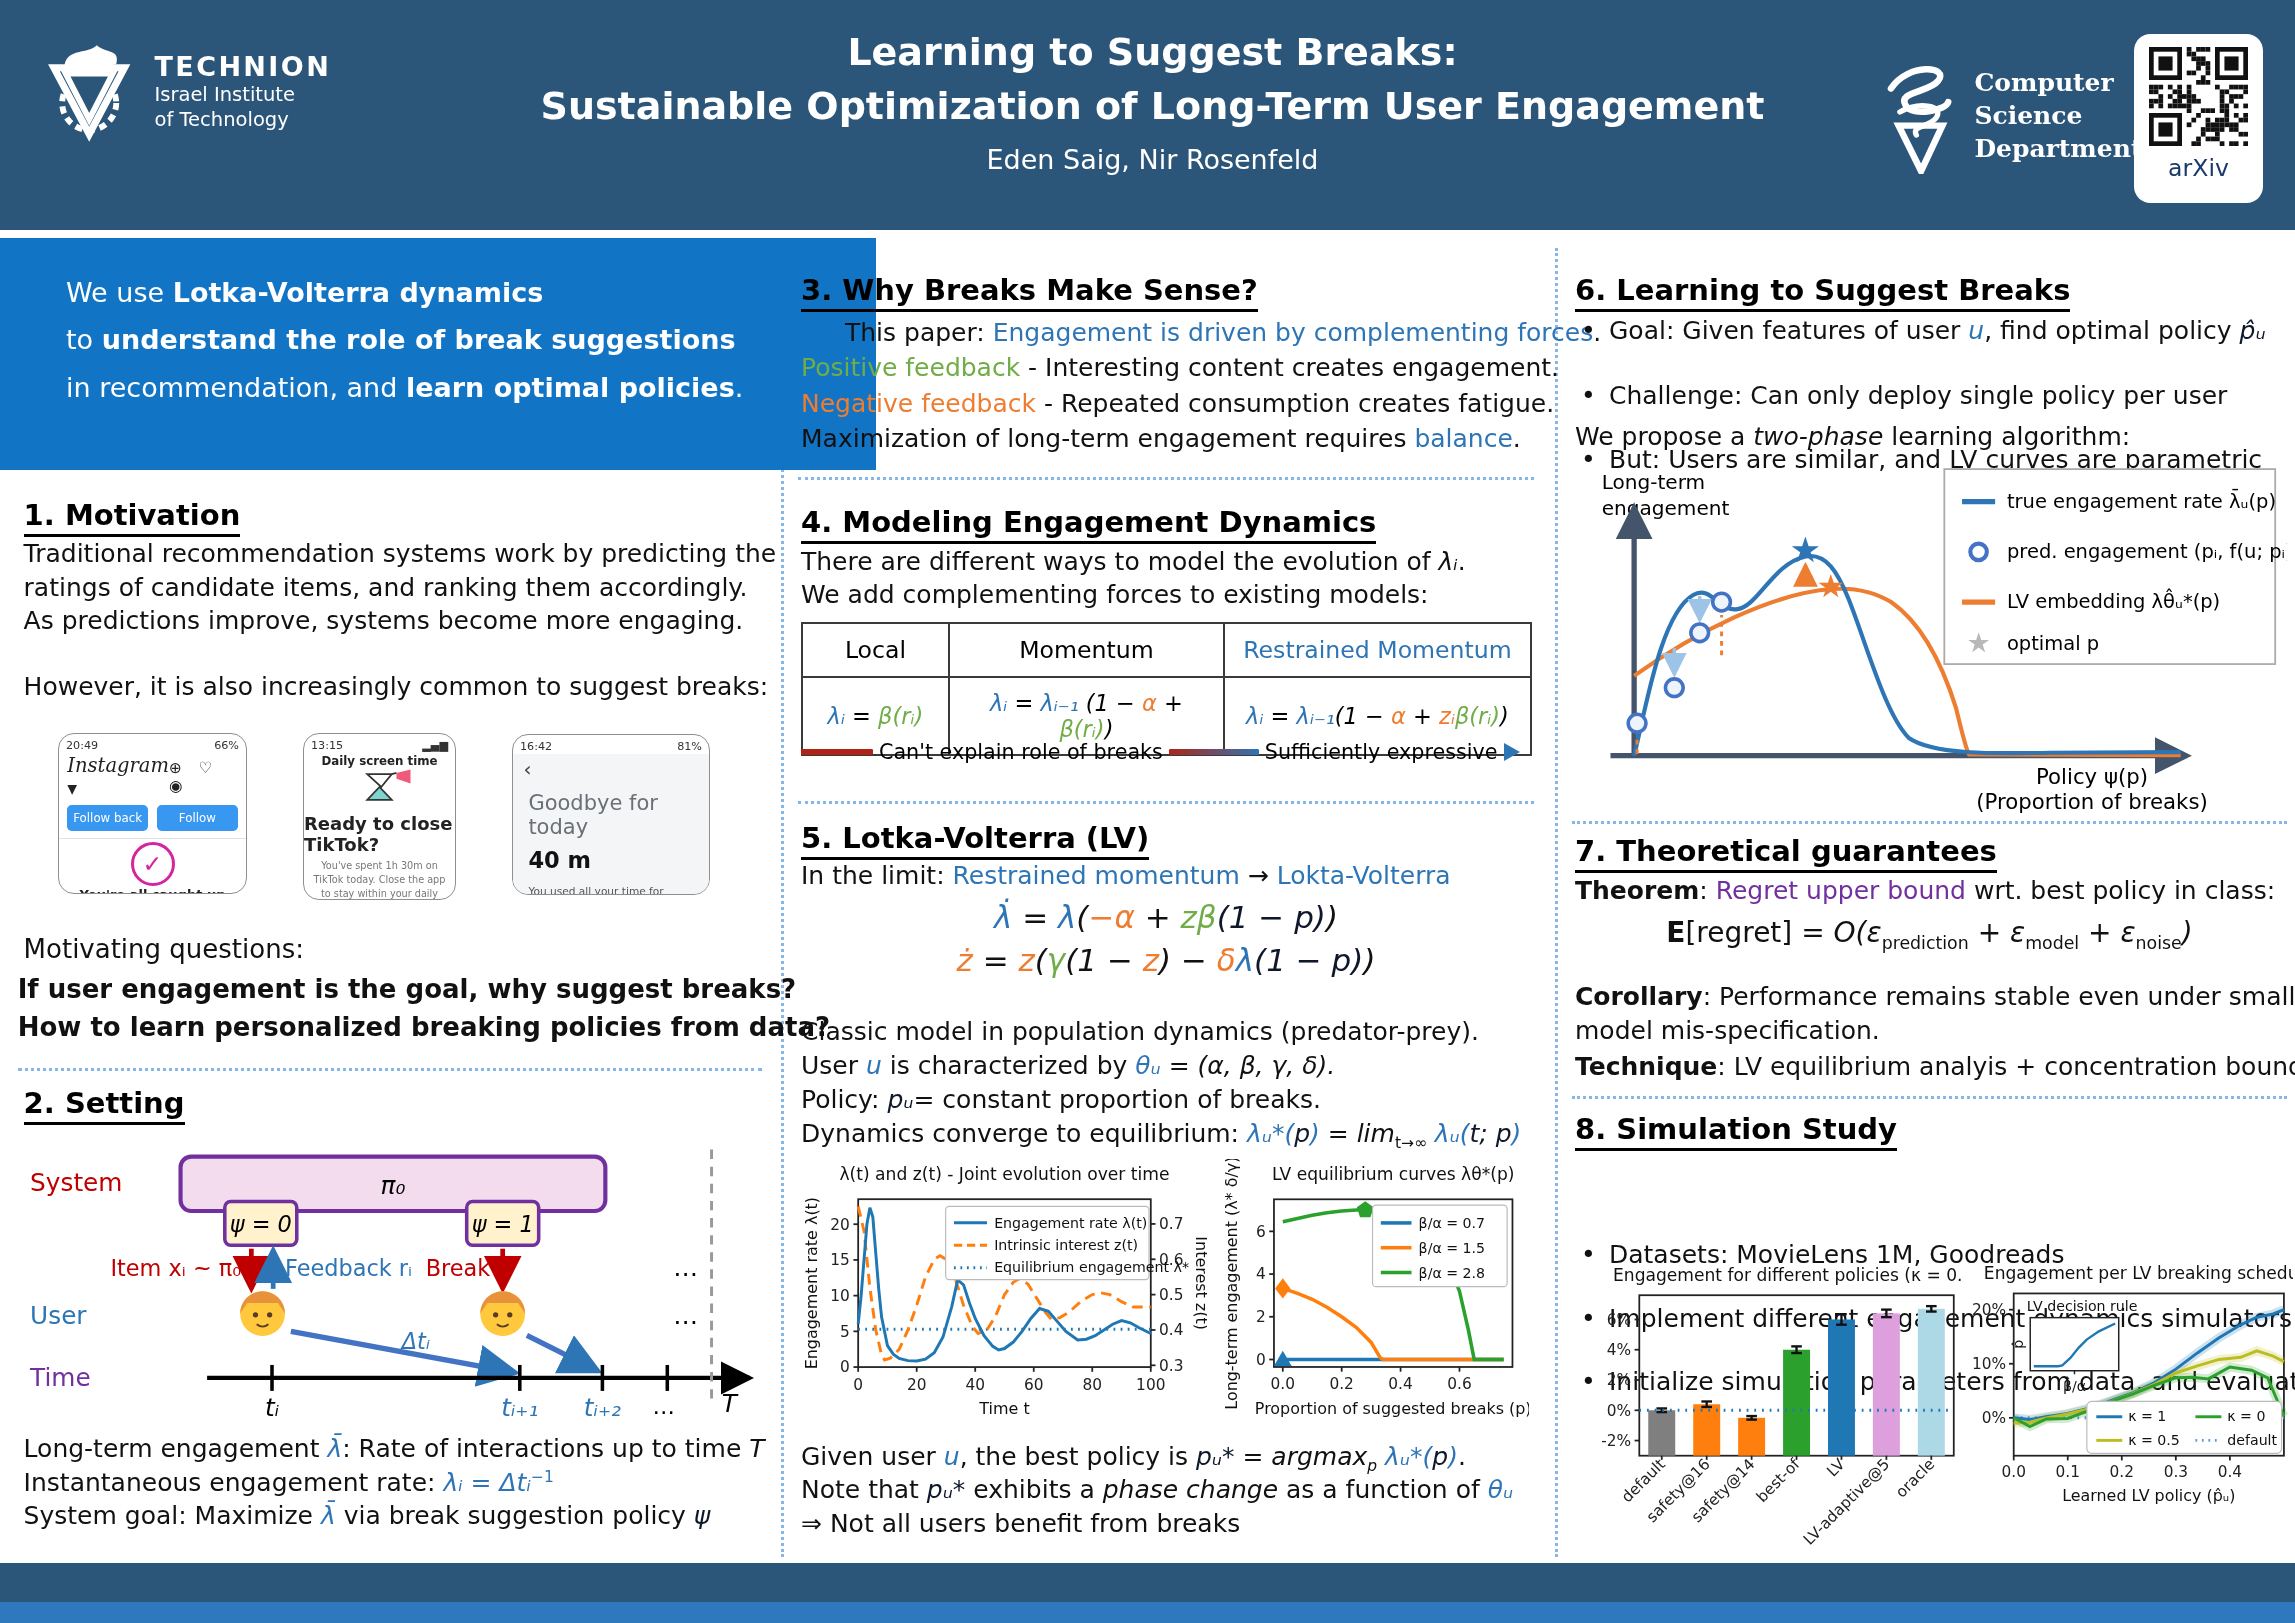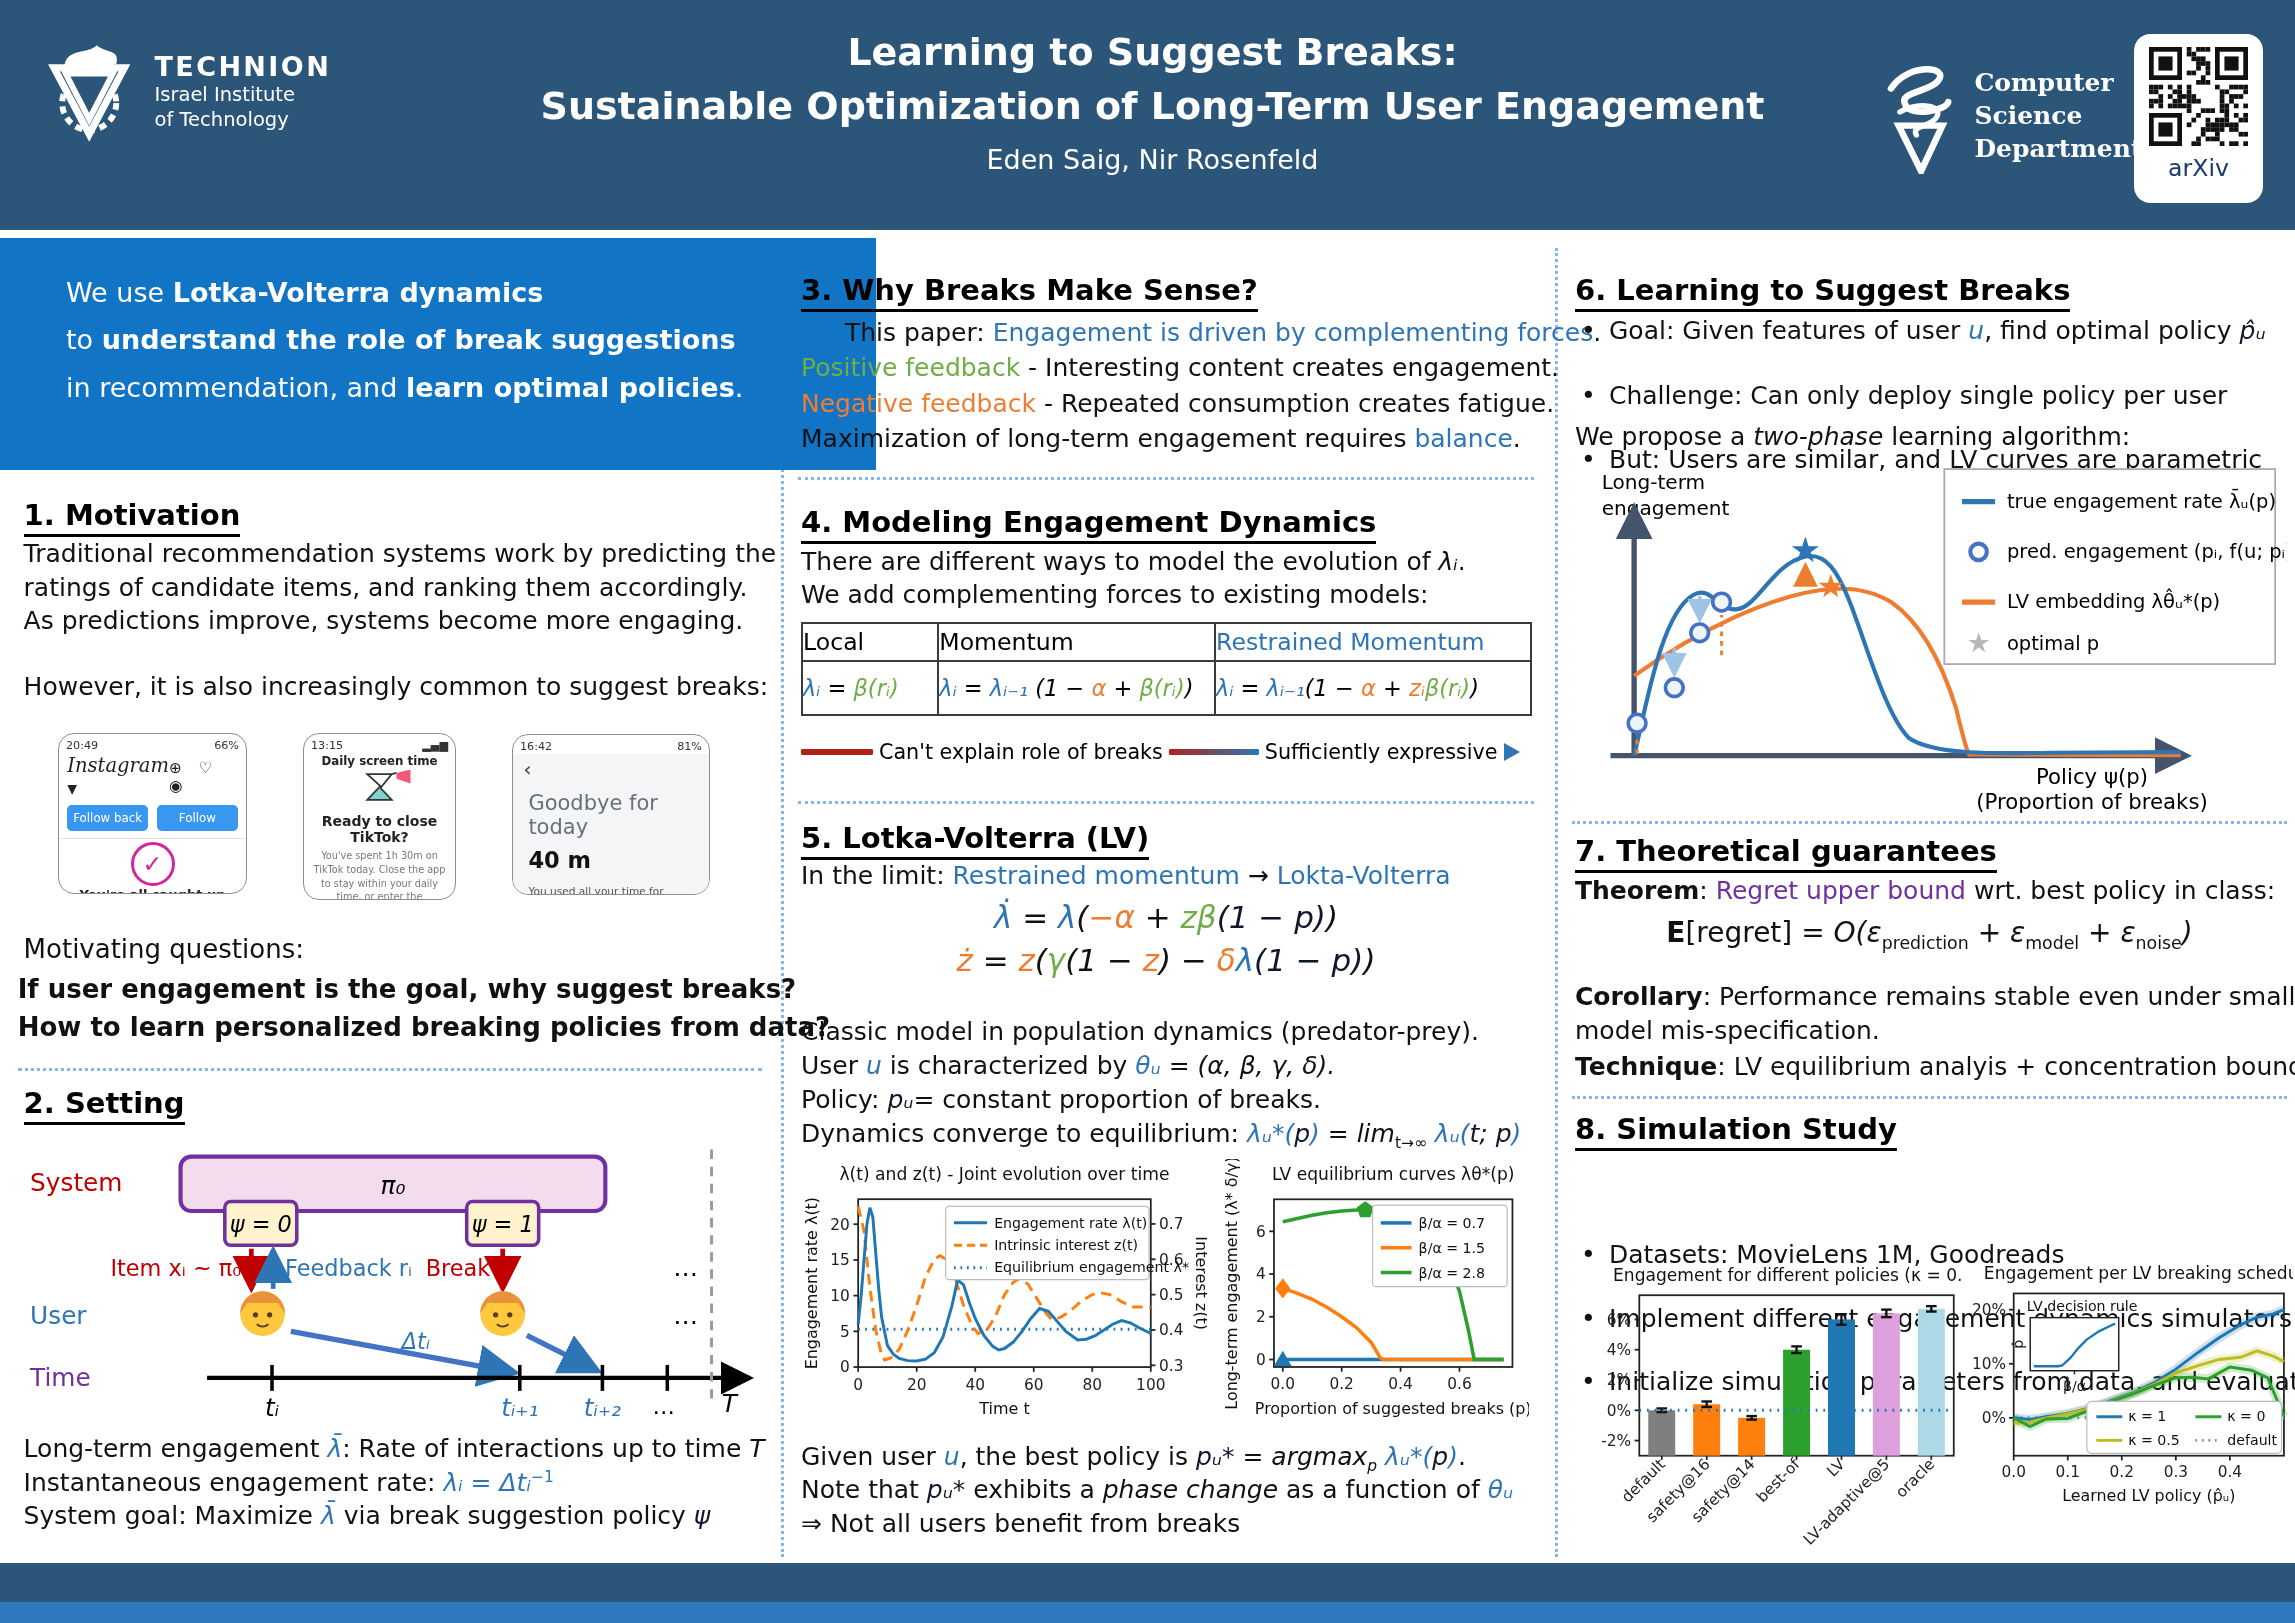--- a/index.html
+++ b/index.html
@@ -43,30 +43,30 @@
   .pig-row{display:flex;justify-content:space-between;align-items:center;padding:1.2px 8.3px;}
   .piglogo{font-family:"DejaVu Serif",serif;font-style:italic;font-size:19.5px;}
   .pigicons{font-size:15.4px;letter-spacing:5.9px;}
   .pbtns{display:flex;gap:9px;padding:3.5px 8.3px;}
   .pbtn{background:#3897f0;color:#fff;border-radius:4.7px;font-size:11.8px;padding:5.9px 0;flex:1;text-align:center;}
   .pdiv{border-top:1.2px solid #e3e3e3;margin:3.5px 0;}
   .pring{width:38px;height:38px;border:3.5px solid #d6249f;border-radius:50%;margin:3.5px auto 1.2px auto;
          display:flex;align-items:center;justify-content:center;color:#d6249f;font-size:23.6px;}
   .pcaught{font-weight:bold;font-size:13px;text-align:center;}
   .ptt-h{font-weight:bold;font-size:11.8px;text-align:center;padding-top:1.2px;}
-  .ptt-t{font-weight:bold;font-size:14px;text-align:center;padding-top:4.7px;}
+  .ptt-t{font-weight:bold;font-size:18px;padding-top:4.7px;}
   .ptt-b{font-size:9.7px;color:#777;text-align:center;padding:4.7px 9.5px;white-space:normal;line-height:13.6px;}
   .pfb{background:#f4f5f7;height:100%;}
   .pfb-back{font-size:20px;color:#444;padding:3.5px 0 0 10.6px;}
   .pfb-title{font-size:21px;color:#6b6f76;padding:9.5px 0 0 15.4px;}
   .pfb-dur{font-size:22.5px;font-weight:bold;color:#111;padding:8.3px 0 0 15.4px;}
   .pfb-body{font-size:10.6px;color:#555;padding:10.6px 15.4px 0 15.4px;white-space:normal;line-height:15.4px;}
   
   .lvtable{position:absolute;left:801px;top:622px;width:731px;border-collapse:collapse;}
-  .lvtable td{border:2.4px solid #3a3a3a;text-align:left;padding:0;}
+  .lvtable td{border:2.4px solid #3a3a3a;text-align:center;padding:12px;}
   .lvhead{font-size:23.6px;height:38px;}
   .lvform{font-size:22.5px;height:54px;}
   
   .arrleg{position:absolute;left:801px;top:740px;width:733px;display:flex;align-items:center;gap:6px;font-size:20.7px;}
   .lseg{height:6.5px;width:72px;background:#B02418;border-radius:1.2px;flex:none;}
   .lseg2{height:6.5px;width:90px;background:linear-gradient(90deg,#B02418,#2E75B6);border-radius:1.2px;flex:none;}
   .btri{width:0;height:0;border-top:9.5px solid transparent;border-bottom:9.5px solid transparent;
         border-left:16.5px solid #2E75B6;flex:none;}
   .bullet{position:relative;padding-left:34px;}
   .bullet:before{content:"•";position:absolute;left:5.9px;}

